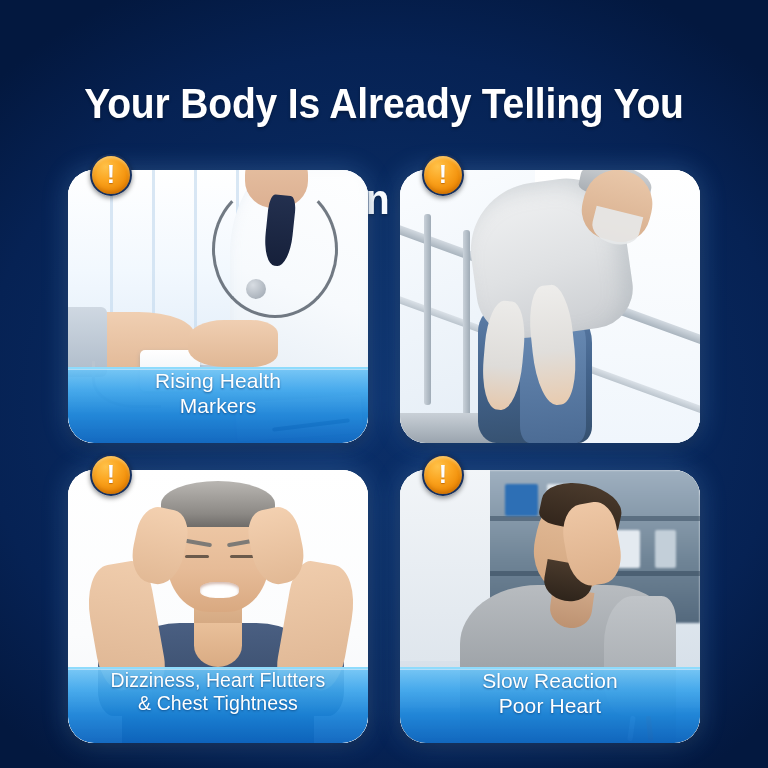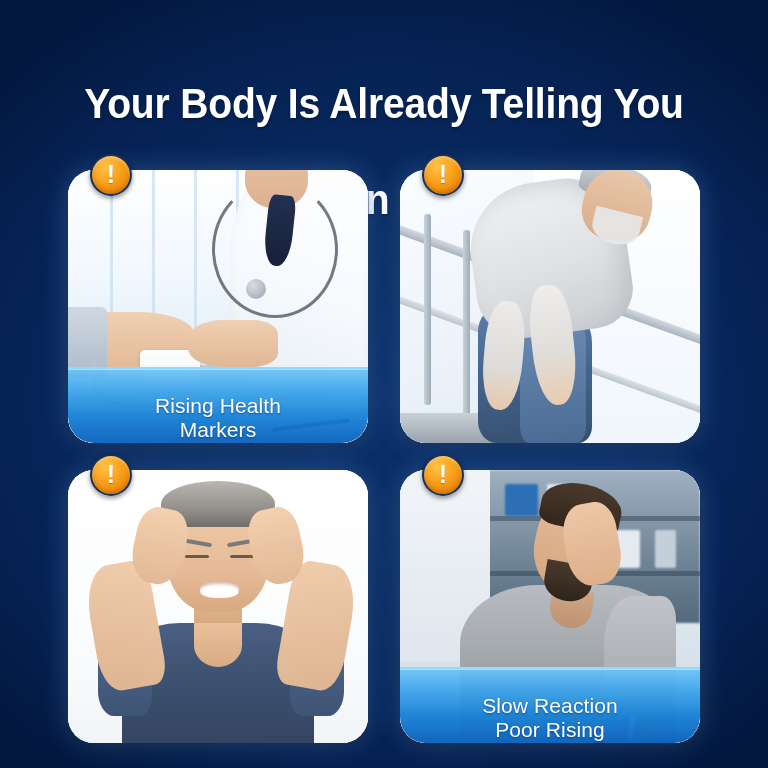--- a/index.html
+++ b/index.html
@@ -409,21 +409,21 @@
     height: 76px;
     border-radius: 0 0 26px 26px;
     background: linear-gradient(180deg,
                 rgba(110,195,245,0.93) 0%,
                 rgba(60,165,235,0.93) 28%,
                 rgba(25,130,215,0.95) 62%,
                 rgba(12,100,190,0.96) 100%);
     border-top: 2px solid rgba(150,225,255,0.95);
     box-shadow: inset 0 1px 0 rgba(255,255,255,0.45);
     display: flex;
-    align-items: flex-end;
+    align-items: flex-start;
     justify-content: center;
     box-sizing: border-box;
     padding: 0 8px;
   }
   .caption-text {
     color: #ffffff;
     text-align: center;
     font-size: 21px;
     line-height: 1.17;
     font-weight: 400;
@@ -544,20 +544,24 @@
         <div class="head"></div>
         <div class="hair"></div>
         <div class="brow brow-l"></div>
         <div class="brow brow-r"></div>
         <div class="eye eye-l"></div>
         <div class="eye eye-r"></div>
         <div class="mouth"></div>
         <div class="hand hand-l"></div>
         <div class="hand hand-r"></div>
       </div>
+      <div class="caption">
+        <span class="caption-text small">Dizziness, Heart Flutters
+&amp; Chest Tightness</span>
+      </div>
     </div>
     <div class="badge">
       <span class="badge-mark">!</span>
     </div>
   </div>
 
   <div class="card">
     <div class="card-clip">
       <div class="photo s4">
         <div class="shelf"></div>
@@ -574,21 +578,21 @@
         <div class="vneck"></div>
         <div class="head"></div>
         <div class="hair"></div>
         <div class="beard"></div>
         <div class="hand"></div>
         <div class="pen pen1"></div>
         <div class="pen pen2"></div>
       </div>
       <div class="caption">
         <span class="caption-text">Slow Reaction
-Poor Rising</span>
+Poor Heart</span>
       </div>
     </div>
     <div class="badge">
       <span class="badge-mark">!</span>
     </div>
   </div>
 
 </div>
 
 </body></html>

